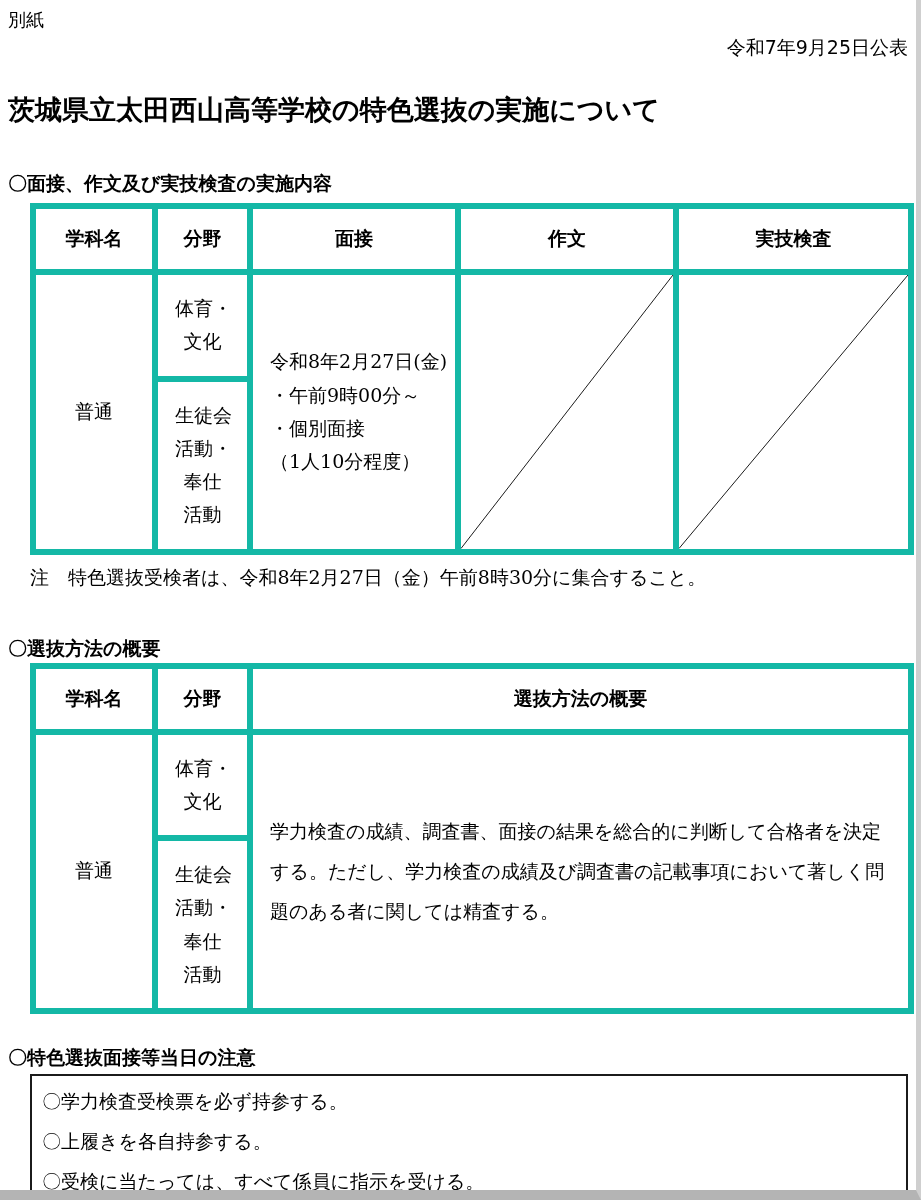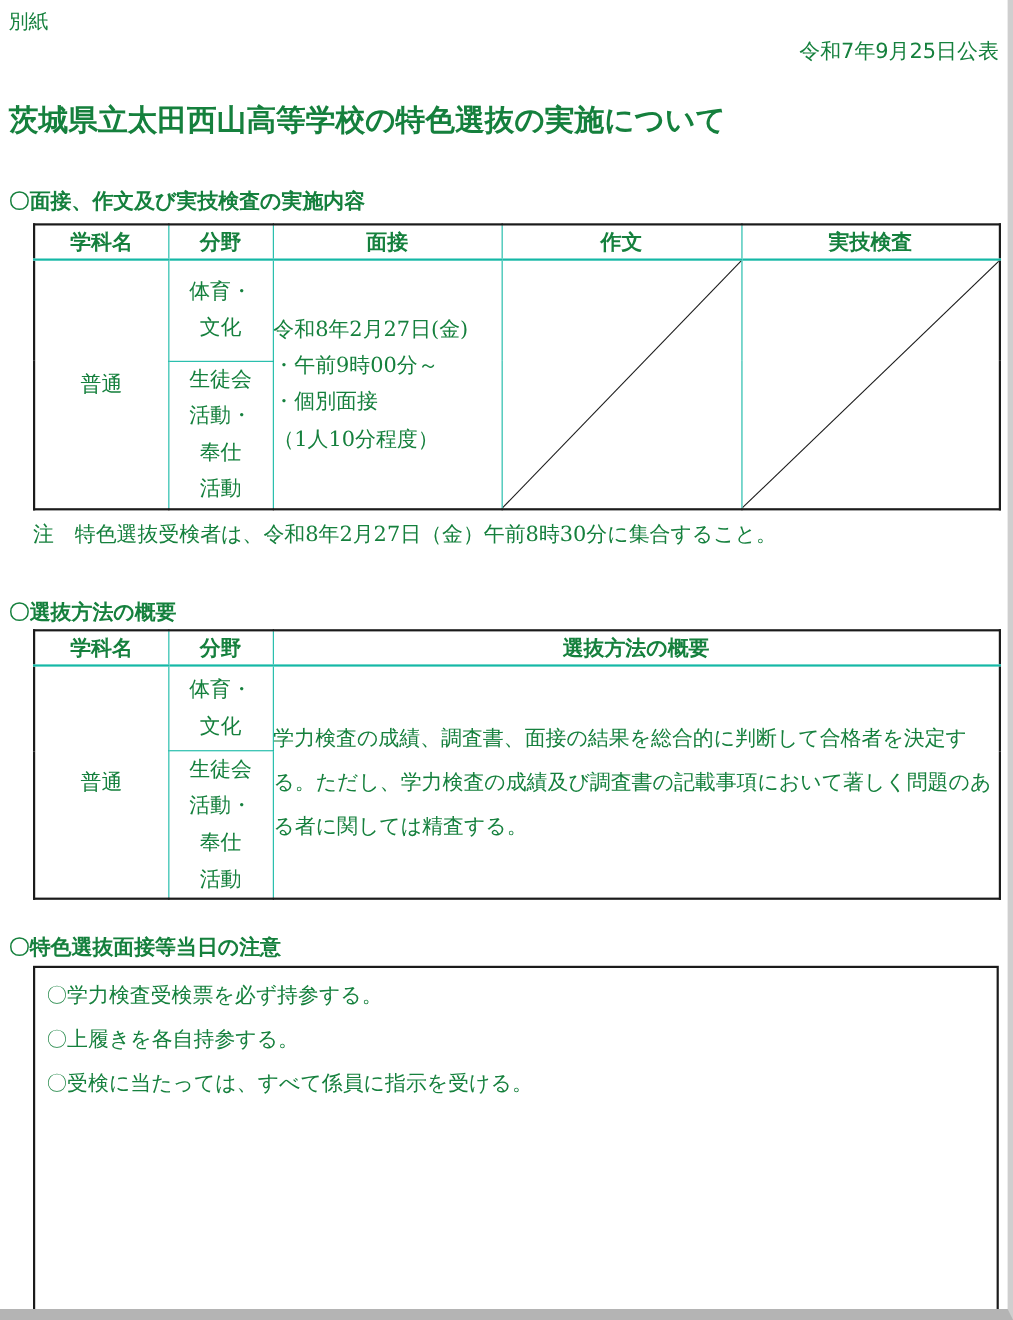--- a/index.html
+++ b/index.html
@@ -2,21 +2,21 @@
 <html lang="ja"><head>
 <meta charset="utf-8">
 <style>
   html,body { margin:0; padding:0; background:#ffffff; }
   .page {
     position: relative;
     width: 921px;
     height: 1200px;
     box-sizing: border-box;
     background: #ffffff;
-    color: #15803d;
+    color: #000000;
     font-family: "DejaVu Serif", "Liberation Serif", serif;
     padding: 8px 0 0 8px;
     border-right: 5px solid #cfcfcf;
     border-bottom: 10px solid #b4b4b4;
     overflow: hidden;
   }
   .gothic { font-family: "DejaVu Sans", "Liberation Sans", sans-serif; }
 
   .attach { font-size: 18px; line-height: 24px; }
   .date   { text-align: right; font-size: 19px; line-height: 26px; margin-top: 2px; padding-right: 8px; }
@@ -29,21 +29,21 @@
 
   table.tbl {
     border-collapse: collapse;
     table-layout: fixed;
     width: 878px;
     margin-left: 22px;
     border: 2px solid #1b1b1b;
   }
   .t1 { margin-top: 7px; }
   .t2 { margin-top: 2px; }
-  .tbl th, .tbl td { border: 1px solid #14b8a6; padding: 0; }
+  .tbl th, .tbl td { border: 6px solid #14b8a6; padding: 17px; }
   .tbl th {
     font-size: 19px; font-weight: 700; text-align: center; vertical-align: middle;
     border-bottom-width: 2px;
   }
   .tbl td { font-size: 19px; vertical-align: middle; }
   .center { text-align: center; margin-top: 32px; }
   .ml { white-space: pre; line-height: 1.75; }
   .cell-interview { vertical-align: top; text-align: left; padding: 3px 2px 0 6px; font-size: 19px; }
   .cell-summary { font-size: 20px; line-height: 40px; padding: 0 9px 0 12px; text-align: left; }
   .diag { position: relative; }

